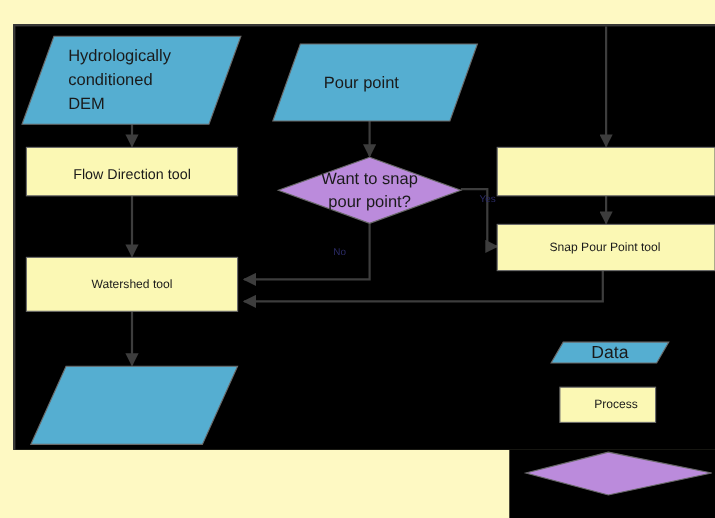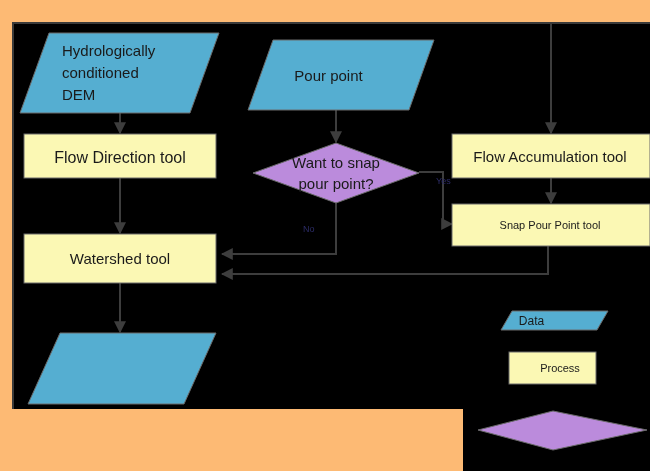--- a/index.html
+++ b/index.html
@@ -4,21 +4,21 @@
 <style>
   html, body {
     margin: 0;
     padding: 0;
     background: #ffffff;
   }
   #canvas {
     position: relative;
     width: 650px;
     height: 471px;
-    background: #fdba74;
+    background: #fef9c3;
     font-family: "Liberation Sans", sans-serif;
     overflow: hidden;
   }
   
   .panel {
     position: absolute;
     left: 12px;
     top: 22px;
     width: 638px;
     height: 387px;
@@ -125,37 +125,36 @@
 
     <polygon points="553,411 647,430 553,450 478,430" fill="#BB8BDC" stroke="#6a6a6a" stroke-width="1"></polygon>
   </svg>
 
   <div class="node-label" style="left:62px; top:36px; width:150px; height:74px; font-size:15px; line-height:22px; align-items:center;">Hydrologically
 conditioned
 DEM</div>
 
   <div class="node-label" style="left:248px; top:40px; width:161px; height:70px; font-size:15px; justify-content:center;">Pour point</div>
 
-  <div class="node-label" style="left:24px; top:134px; width:192px; height:48px; font-size:16px; justify-content:center;">Flow Direction tool</div>
+  <div class="node-label" style="left:24px; top:134px; width:192px; height:48px; font-size:13px; justify-content:center;">Flow Direction tool</div>
 
-  <div class="node-label" style="left:452px; top:134px; width:196px; height:44px; font-size:15px; justify-content:center;">Flow Accumulation tool</div>
 
   <div class="node-label" style="left:258px; top:144px; width:156px; height:58px; font-size:15px; line-height:21px; justify-content:center; text-align:center;">Want to snap
 pour point?</div>
 
   <div class="node-label" style="left:452px; top:204px; width:196px; height:42px; font-size:11px; justify-content:center;">Snap Pour Point tool</div>
 
-  <div class="node-label" style="left:24px; top:234px; width:192px; height:49px; font-size:15px; justify-content:center;">Watershed tool</div>
+  <div class="node-label" style="left:24px; top:234px; width:192px; height:49px; font-size:11px; justify-content:center;">Watershed tool</div>
 
 
   <div class="edge-label" style="left:436px; top:152px;margin-top:24px;">Yes</div>
 
   <div class="edge-label" style="left:303px; top:224px;">No</div>
 
-  <div class="node-label" style="left:478px; top:311px; width:107px; height:19px; font-size:12px; justify-content:center;">Data</div>
+  <div class="node-label" style="left:501px; top:311px; width:107px; height:19px; font-size:16px; justify-content:center;">Data</div>
 
   <div class="node-label" style="left:509px; top:352px; width:102px; height:32px; font-size:11px; justify-content:center;">Process</div>
 
 
   <div class="hit" style="left:20px; top:33px; width:199px; height:80px;"></div>
   <div class="hit" style="left:248px; top:40px; width:186px; height:70px;"></div>
   <div class="hit" style="left:24px; top:134px; width:192px; height:44px;"></div>
   <div class="hit" style="left:452px; top:134px; width:198px; height:44px;"></div>
   <div class="hit" style="left:253px; top:143px; width:166px; height:60px;"></div>
   <div class="hit" style="left:452px; top:204px; width:198px; height:42px;"></div>

